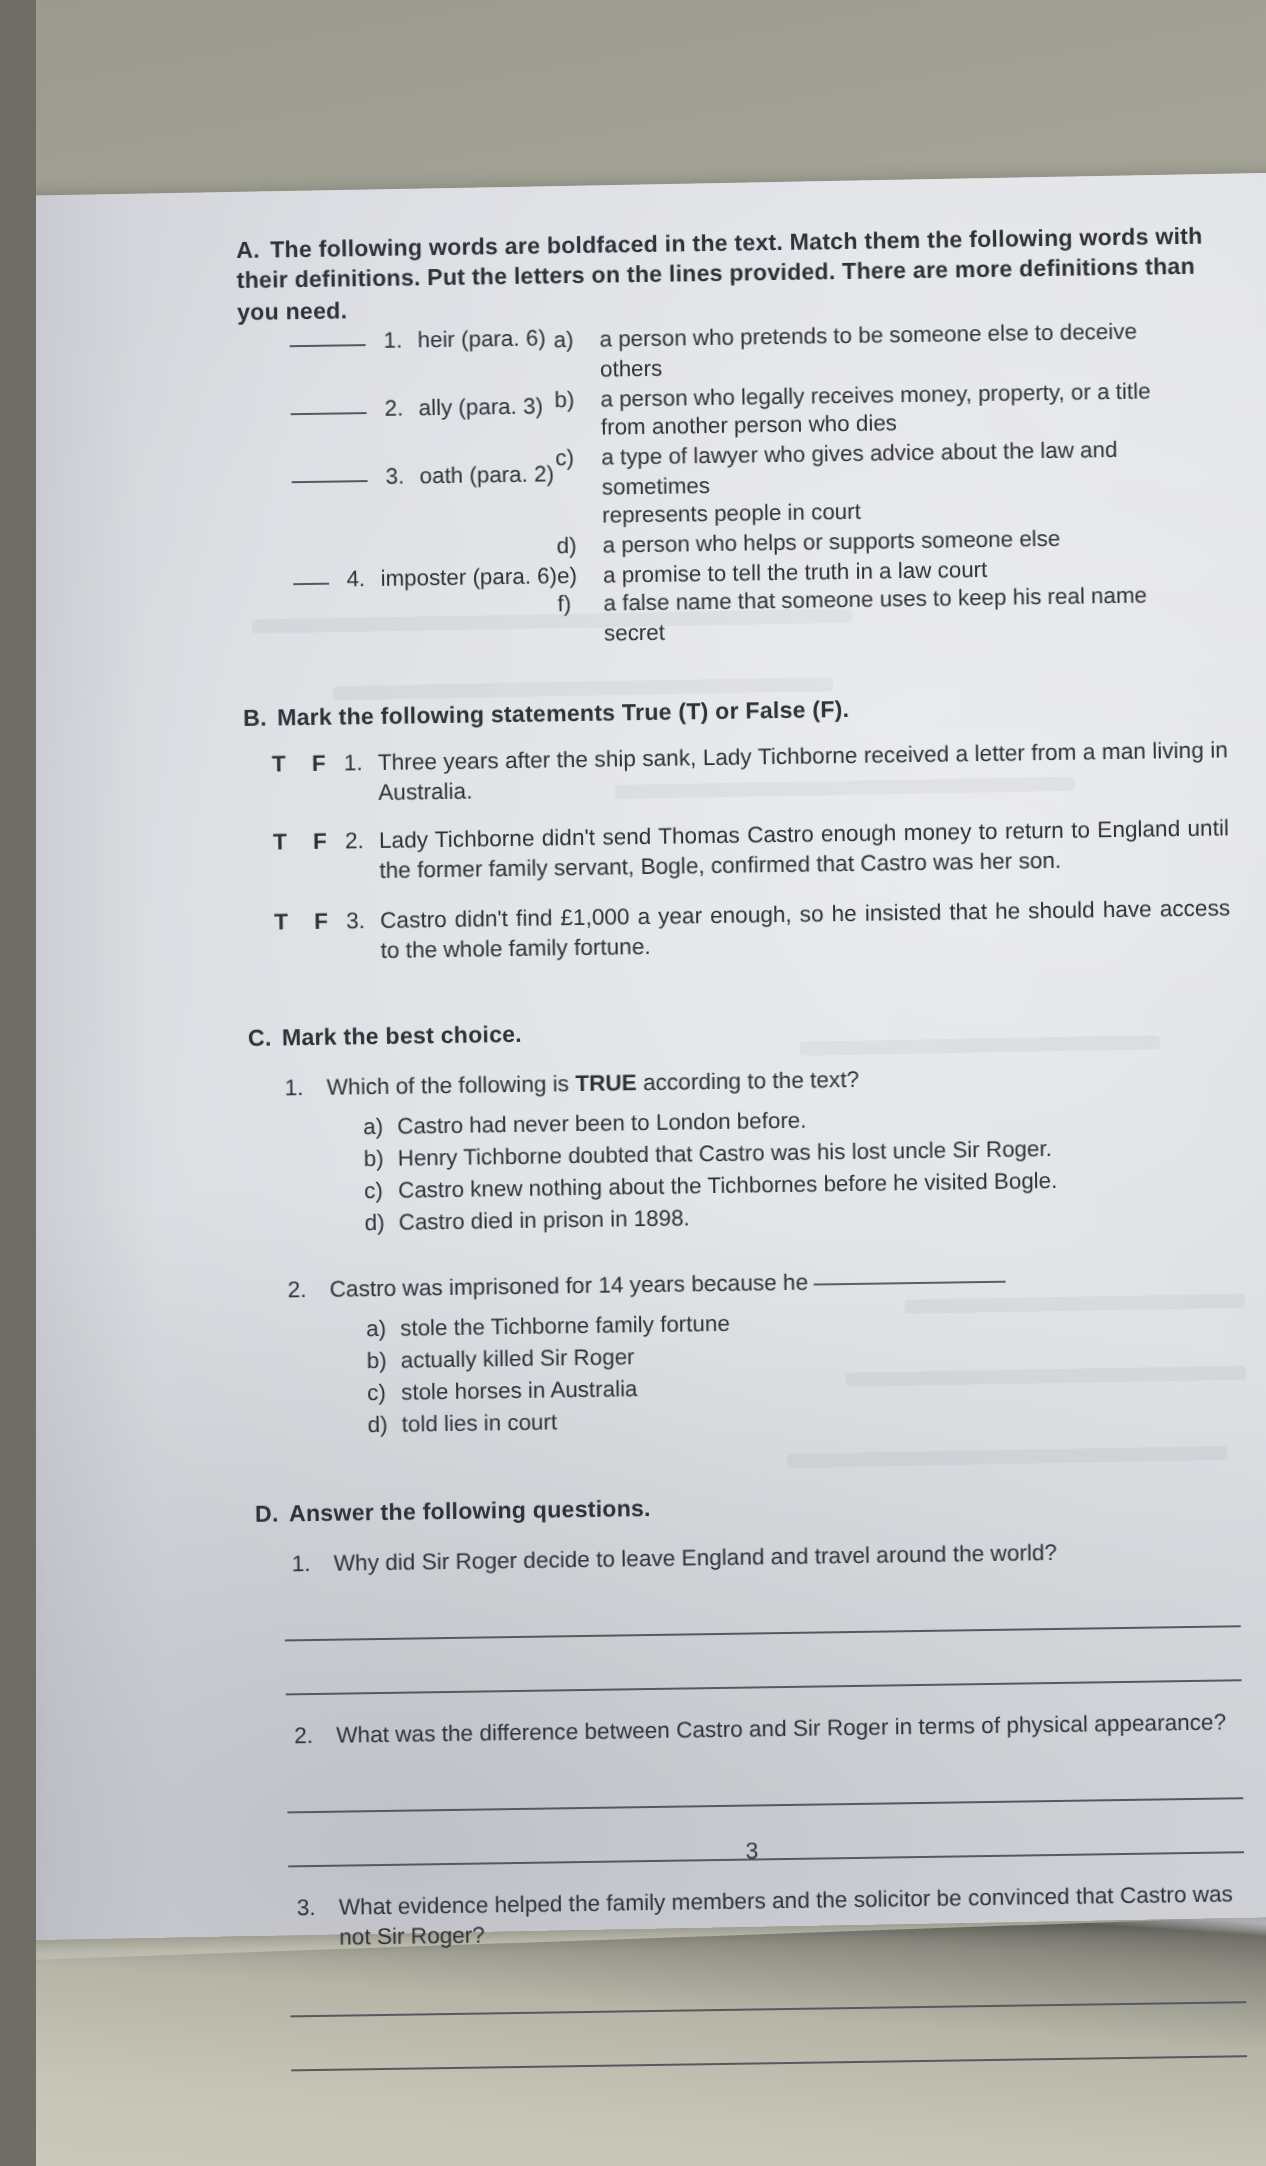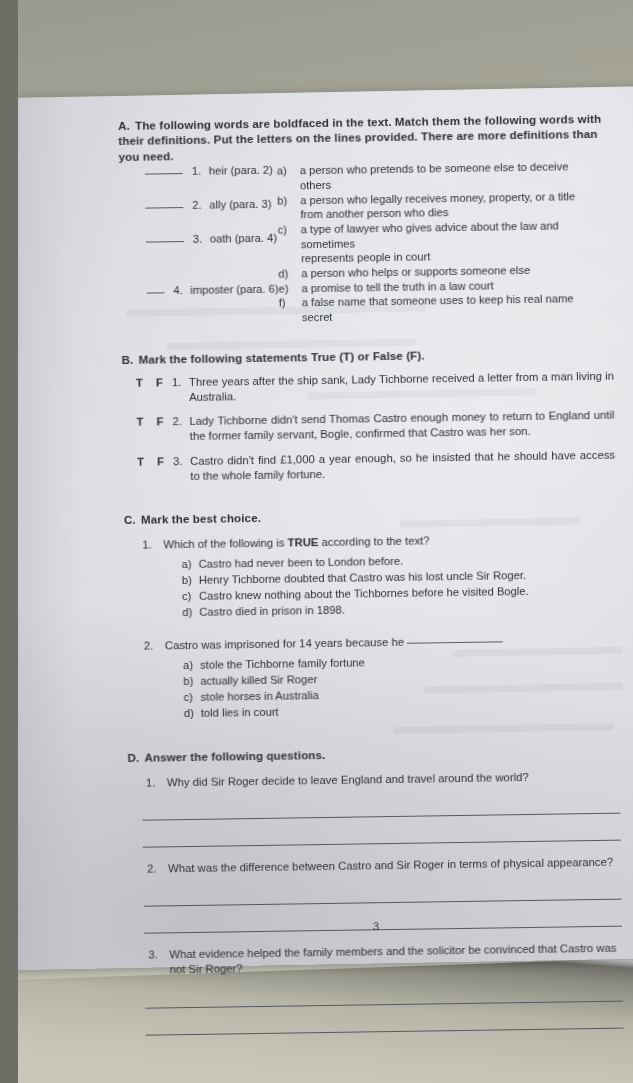--- a/index.html
+++ b/index.html
@@ -197,31 +197,31 @@
         <span class="sec-letter">A.</span><span class="sec-head-body">The following words are boldfaced in the text. Match them the following words with their definitions.  Put the letters on the lines provided. There are more definitions than you need.</span>
       </div>
 
       <div class="match">
         <div class="match-row">
 
           <div class="mcol-left">
             <div class="mitem">
               <span class="mblank"></span>
               <span class="mnum">1.</span>
-              <span class="mword">heir (para. 2)</span>
+              <span class="mword">heir (para. 6)</span>
             </div>
             <div class="mitem" style="margin-top:10px;">
               <span class="mblank"></span>
               <span class="mnum">2.</span>
               <span class="mword">ally (para. 3)</span>
             </div>
             <div class="mitem" style="margin-top:10px;">
               <span class="mblank"></span>
               <span class="mnum">3.</span>
-              <span class="mword">oath (para. 4)</span>
+              <span class="mword">oath (para. 2)</span>
             </div>
             <div class="mitem" style="margin-top:27px;">
               <span class="mblank"></span>
               <span class="mnum">4.</span>
               <span class="mword">imposter (para. 6)</span>
             </div>
           </div>
 
           <div class="mcol-right">
             <div class="dline">

